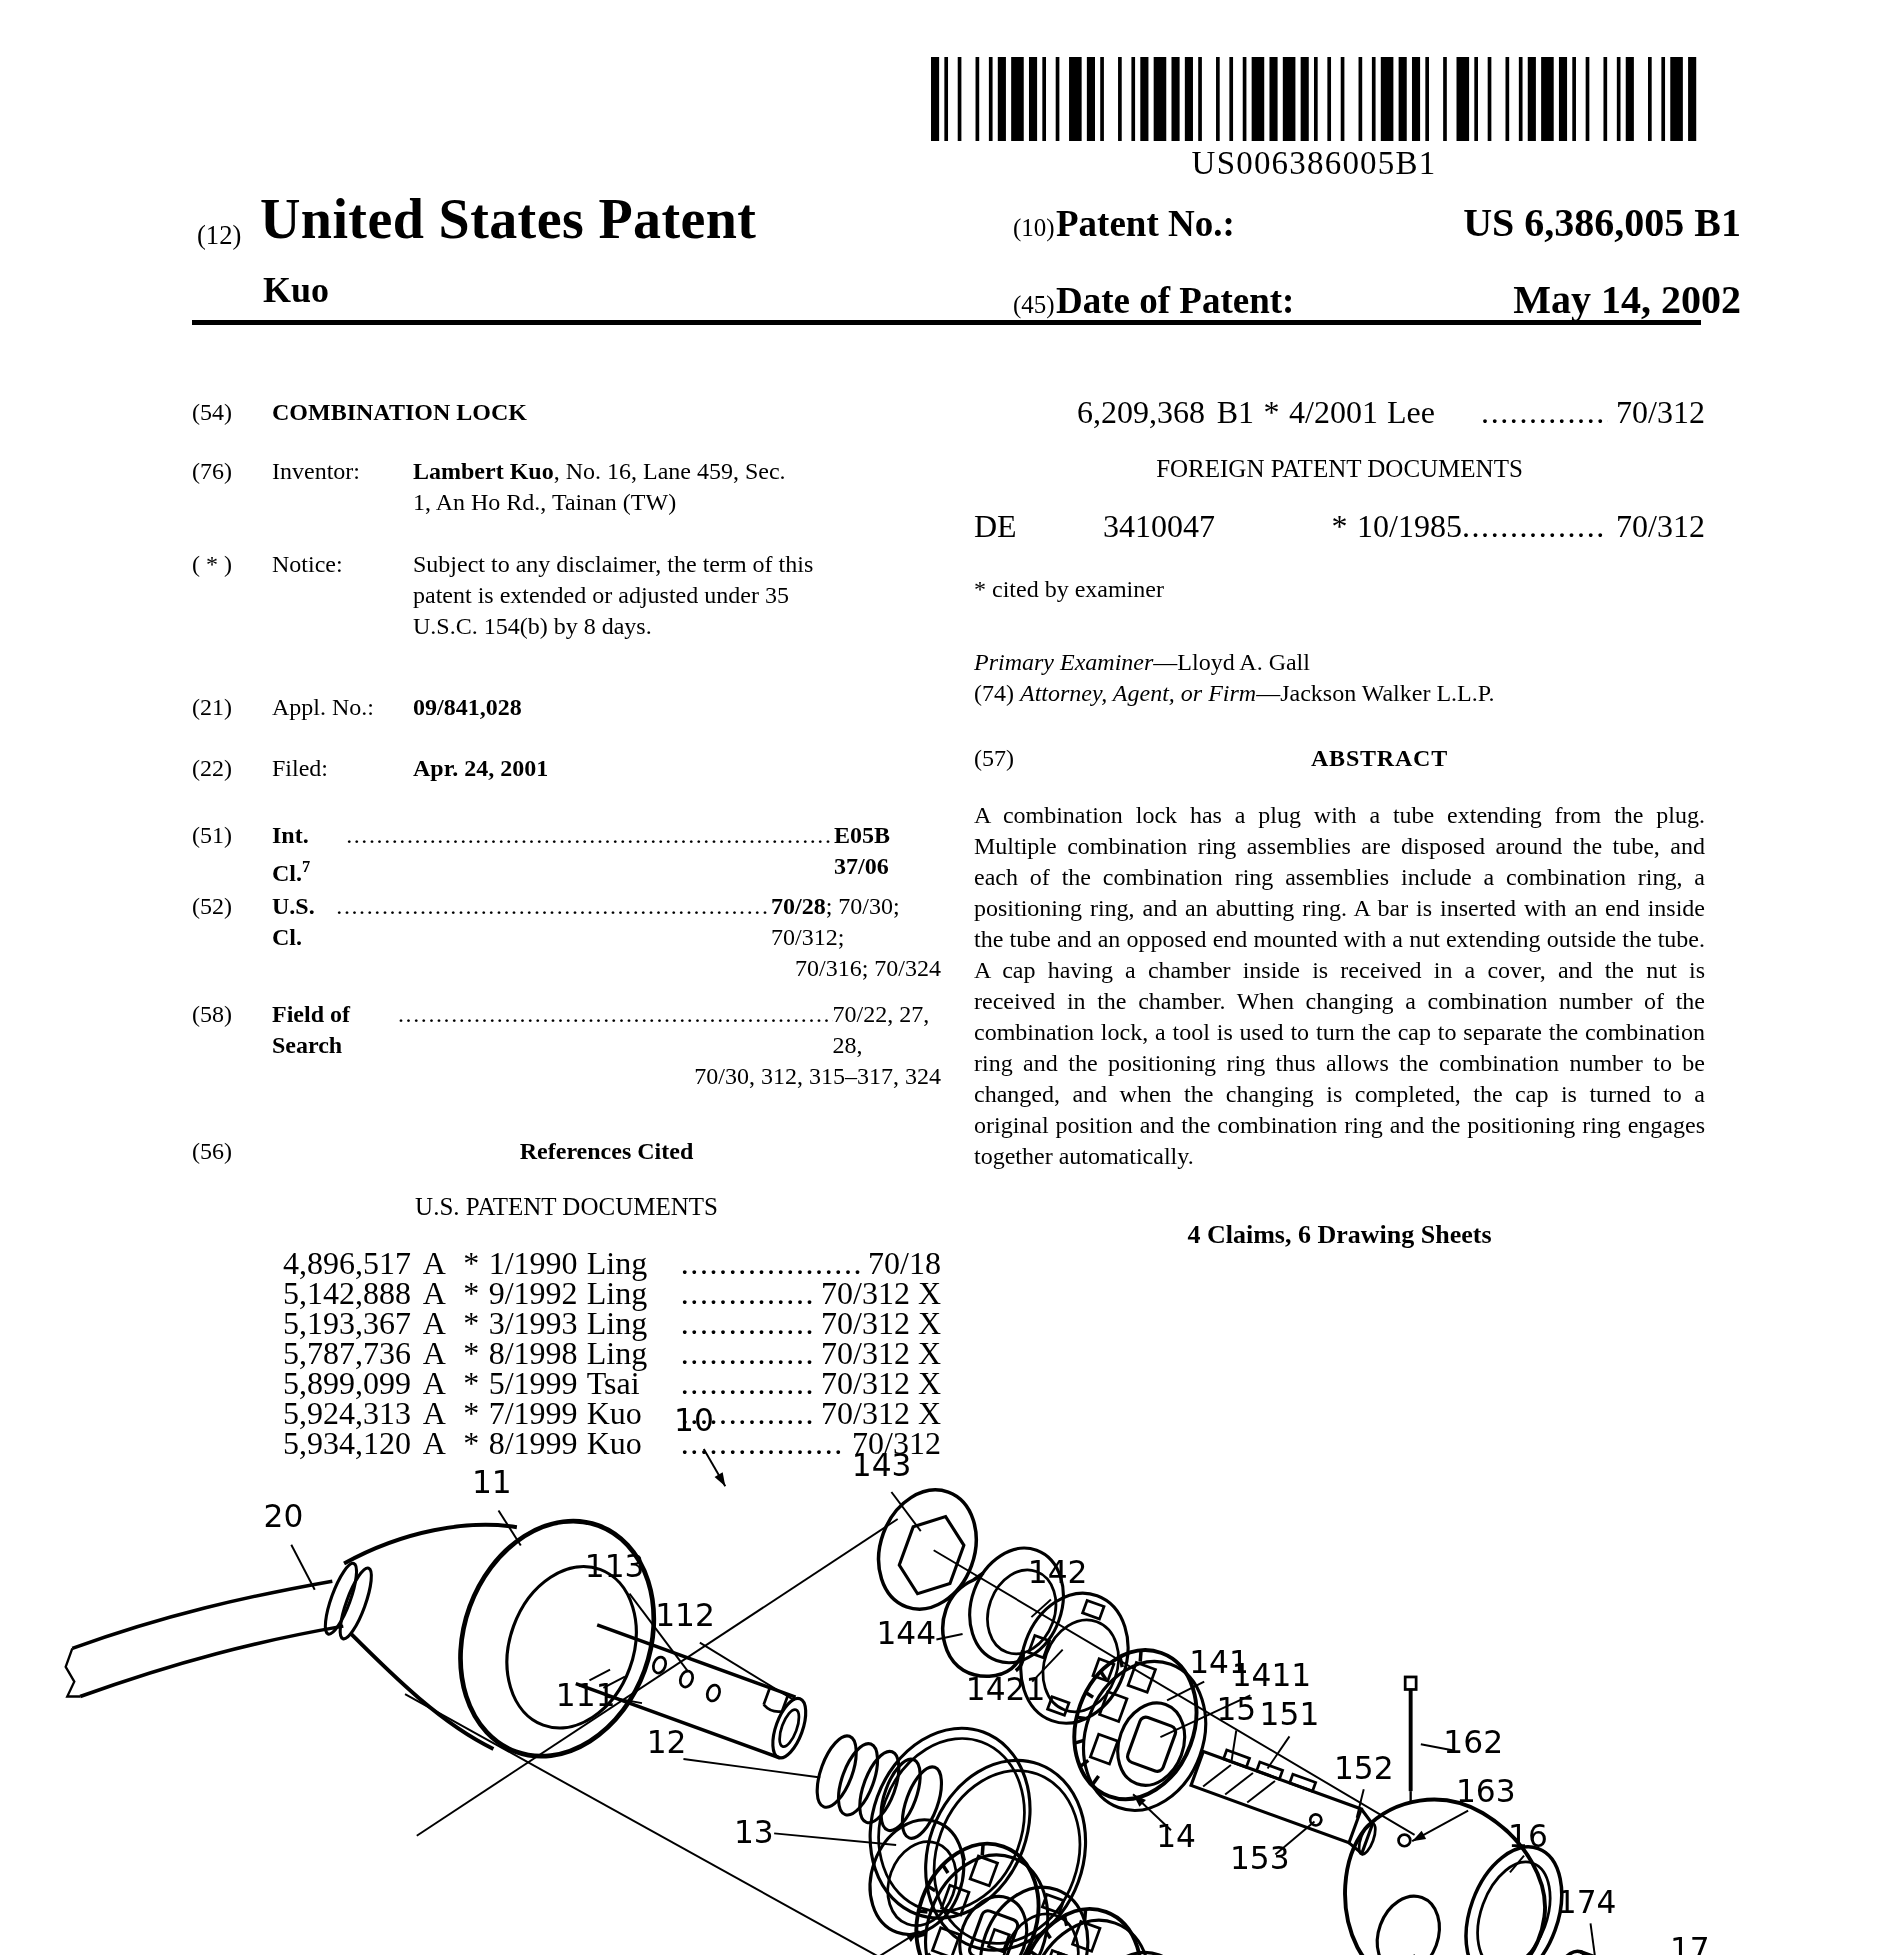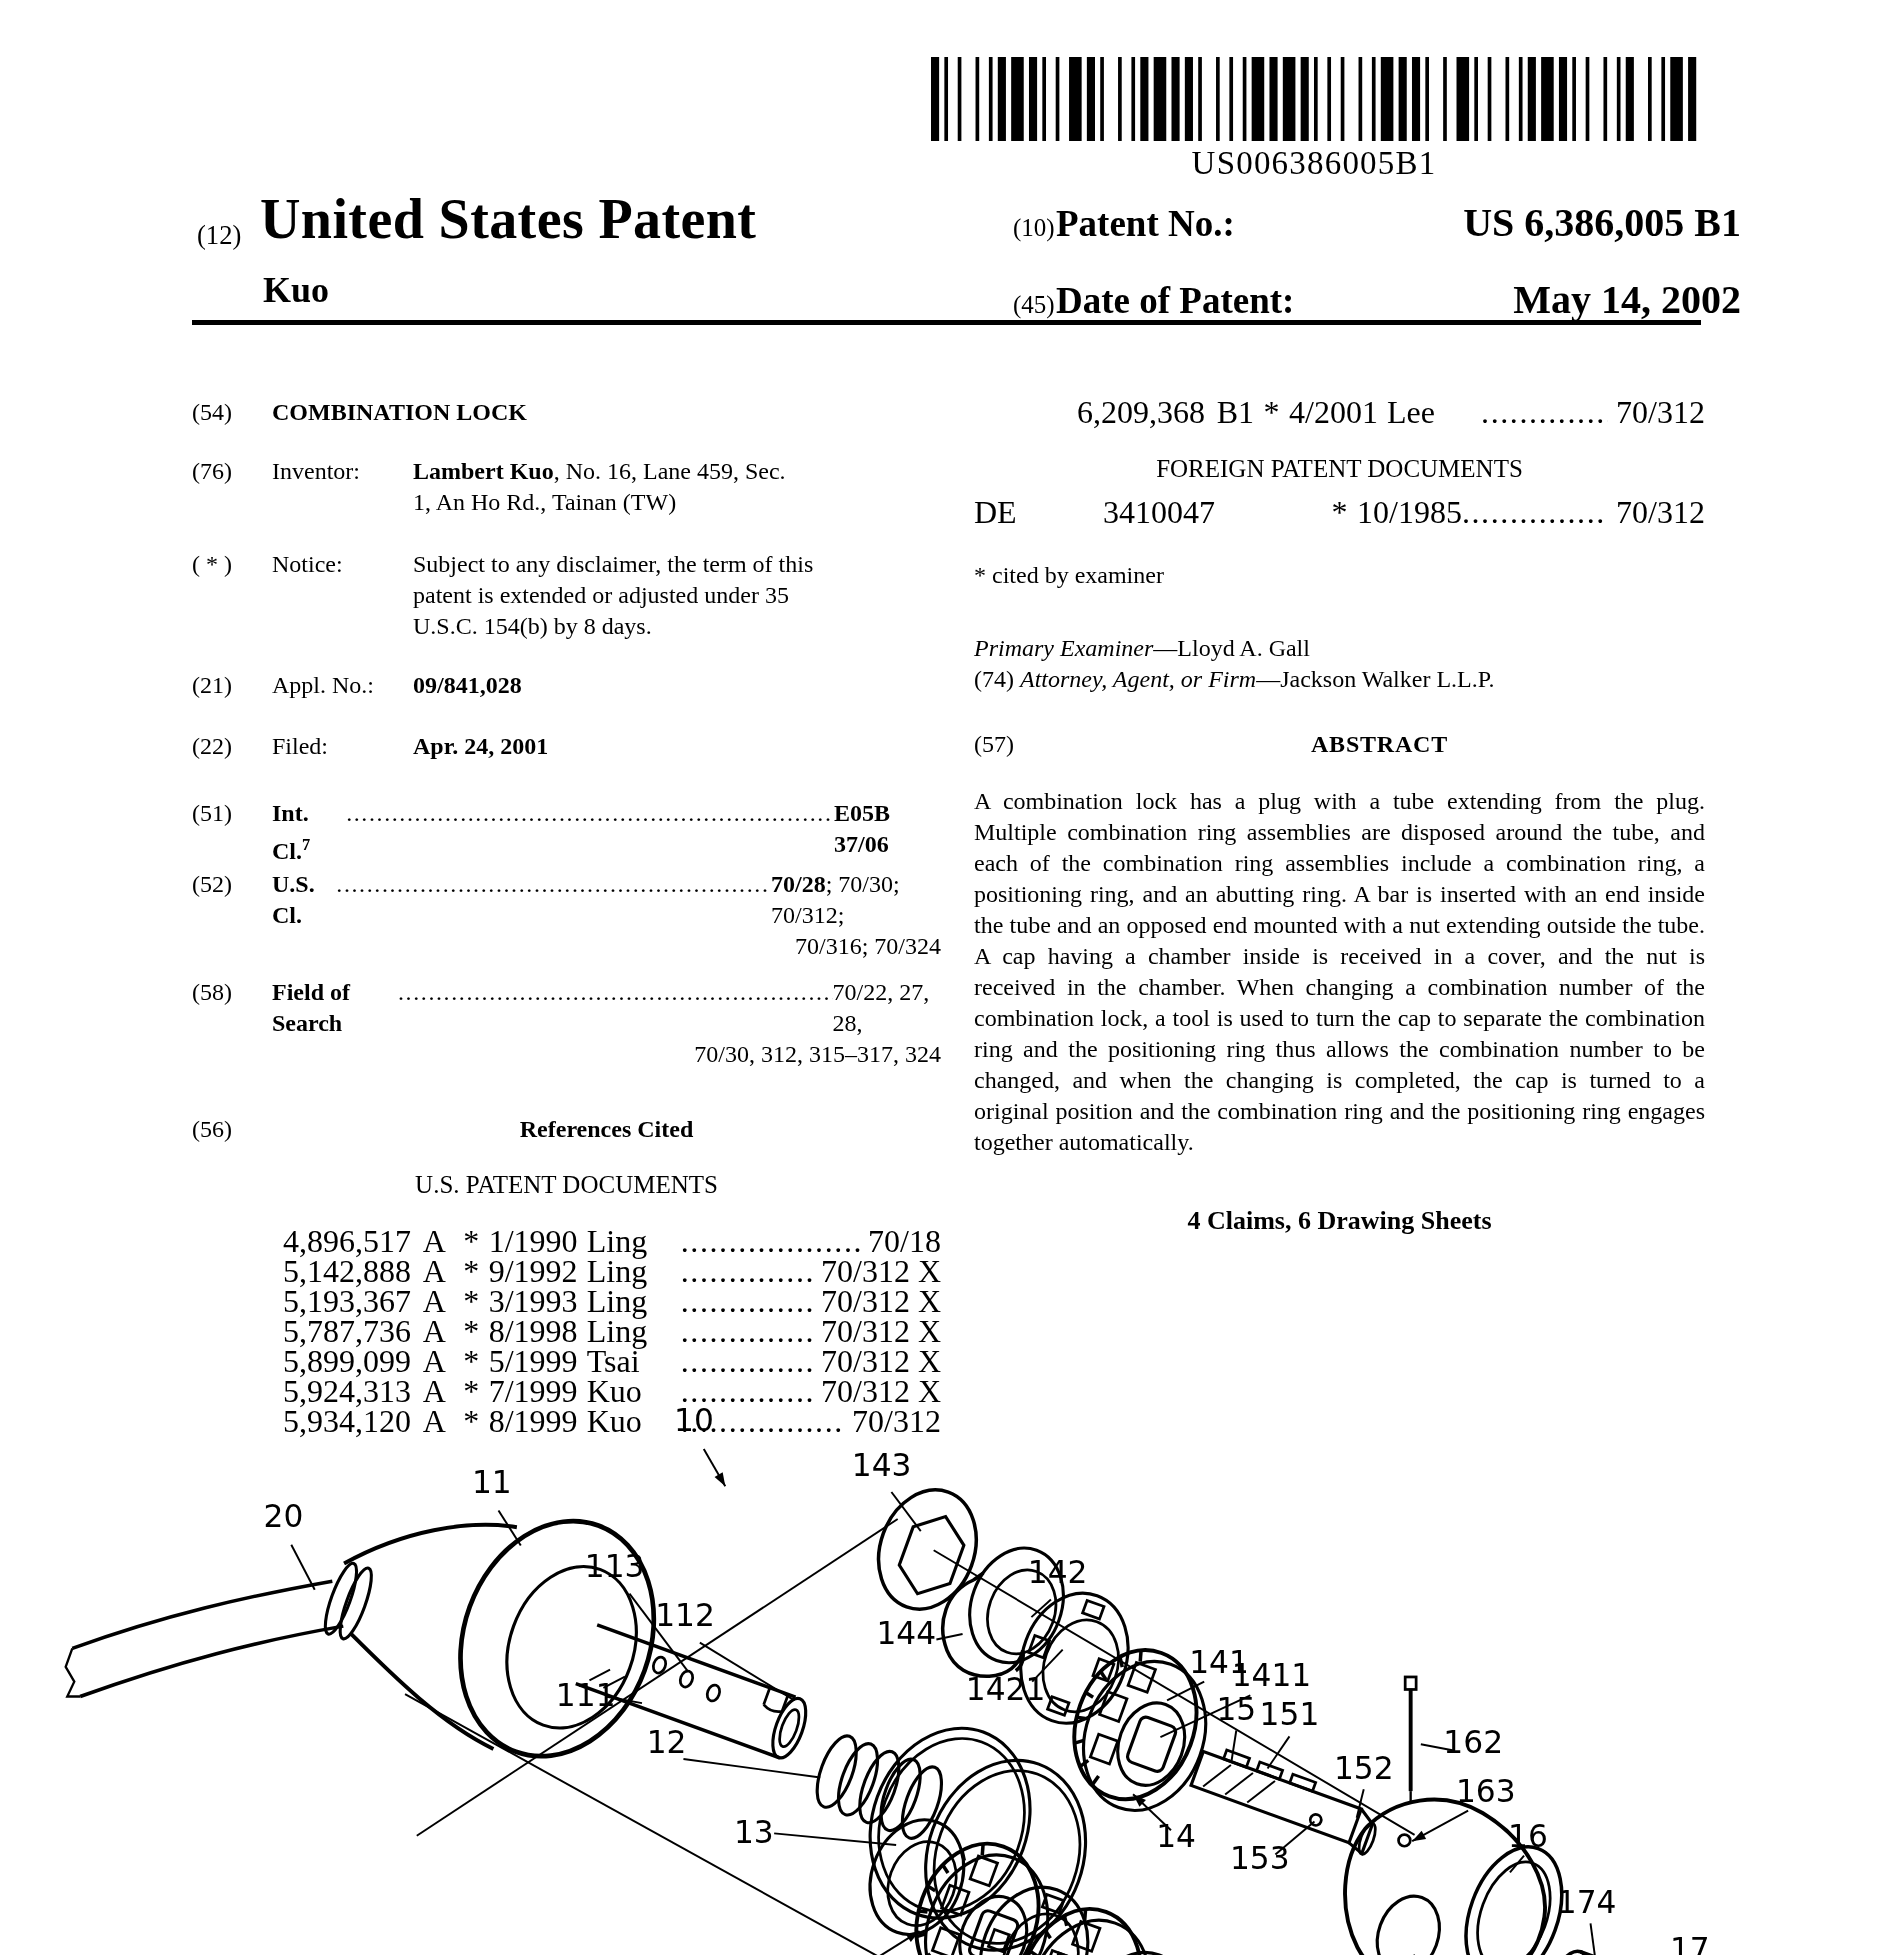--- a/index.html
+++ b/index.html
@@ -140,21 +140,21 @@
       <span class="flabel">Inventor:</span>
       <span style="flex:1;"><span class="b">Lambert Kuo</span><span>, No. 16, Lane 459, Sec.</span><br><span>1, An Ho Rd., Tainan (TW)</span></span>
     </div>
 
     <div class="row" style="margin-top:30.5px;">
       <span class="fnum">( * )</span>
       <span class="flabel">Notice:</span>
       <span style="flex:1;"><span>Subject to any disclaimer, the term of this</span><br><span>patent is extended or adjusted under 35</span><br><span>U.S.C. 154(b) by 8 days.</span></span>
     </div>
 
-    <div class="row" style="margin-top:28px;align-items:flex-end;">
+    <div class="row" style="margin-top:50px;align-items:flex-end;">
       <span class="fnum">(21)</span>
       <span class="flabel">Appl. No.:</span>
       <span class="b">09/841,028</span>
     </div>
 
     <div class="row" style="margin-top:30px;">
       <span class="fnum">(22)</span>
       <span class="flabel">Filed:</span>
       <span class="b">Apr. 24, 2001</span>
     </div>
@@ -269,21 +269,21 @@
           <span class="rstar">*</span>
           <span class="rdate">4/2001</span>
           <span class="rname">Lee</span>
           <span class="leader">....................................</span>
           <span class="rcls">70/312</span>
         </div>
       </div>
 
     <div class="heading-center" style="margin-top:26px;">FOREIGN PATENT DOCUMENTS</div>
 
-    <div class="refrow fref" style="margin-top:13px;">
+    <div class="refrow fref" style="margin-top:27px;">
       <span class="rctry">DE</span>
       <span class="rnum2">3410047</span>
       <span class="rstar">*</span>
       <span class="rdate">10/1985</span>
       <span class="leader">..................</span>
       <span class="rcls">70/312</span>
     </div>
 
     <div style="margin-top:33px;">* cited by examiner</div>
 

